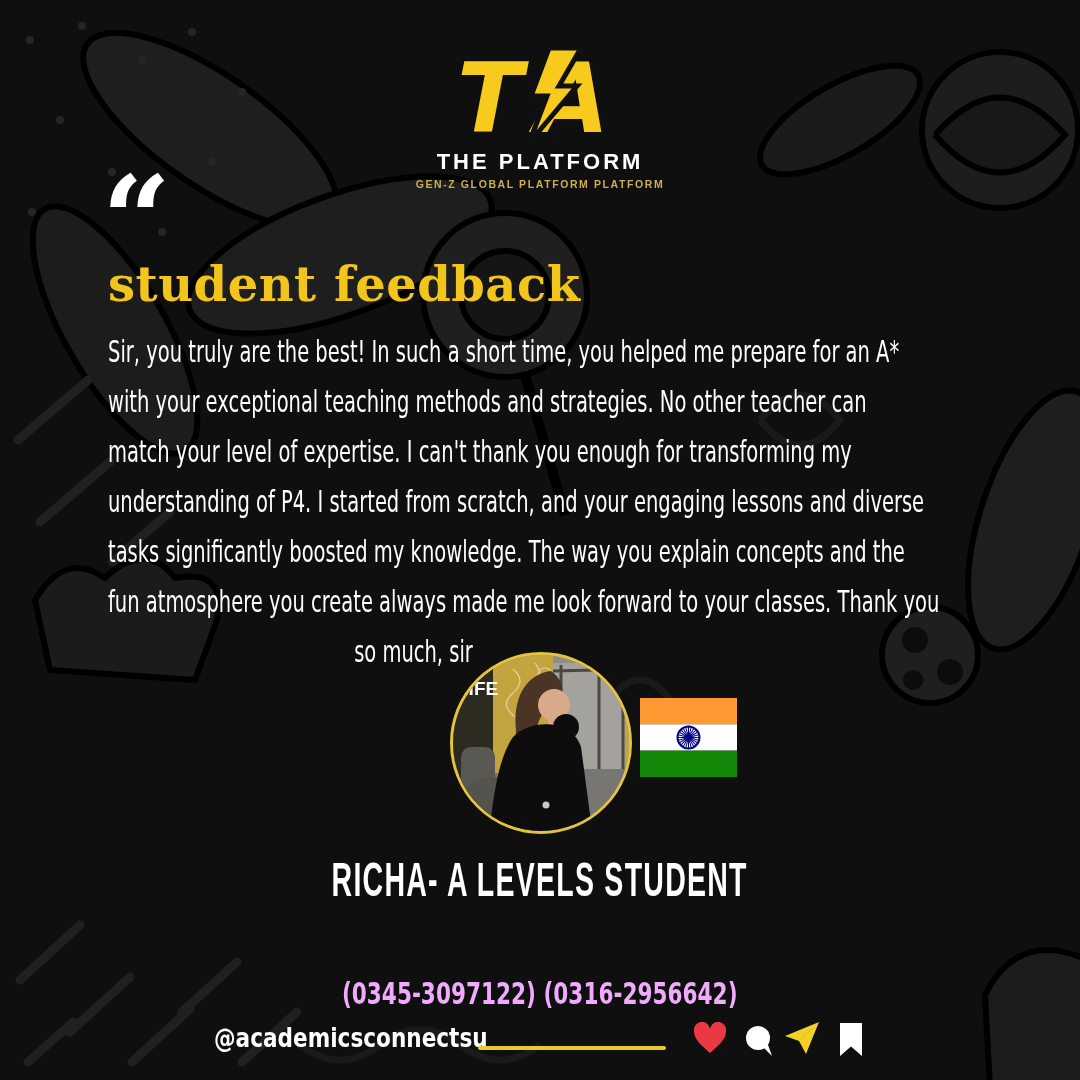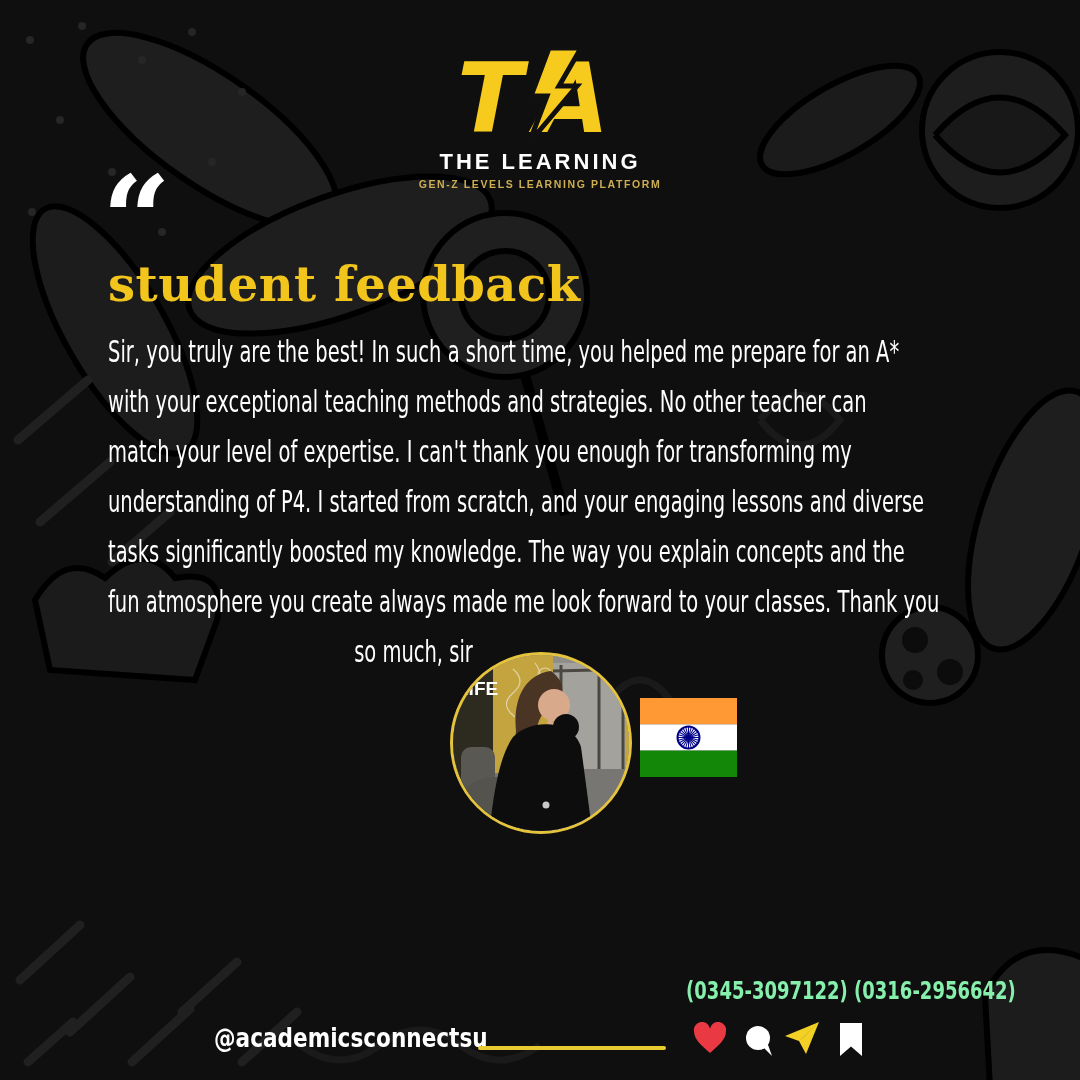--- a/index.html
+++ b/index.html
@@ -56,22 +56,22 @@
   }
   .student-name .squeeze{display:inline-block;transform:scale(0.62,1.05);letter-spacing:2px;}
 
   
   .details-label{
     left:0;top:950px;width:1080px;text-align:center;color:#FFFFFF;
     font-weight:bold;font-size:20px;
   }
   .details-label .squeeze{display:inline-block;transform:scaleX(0.85);}
   .phones{
-    left:0;top:976px;width:1080px;text-align:right;color:#86efac;
-    font-weight:bold;font-size:25px;
+    left:0;top:976px;width:1080px;text-align:center;color:#f0abfc;
+    font-weight:bold;font-size:30px;
   }
   .phones .squeeze{display:inline-block;transform:scaleX(0.72);}
 
   
   .social-handle{
     left:214px;top:1022px;white-space:nowrap;color:#FFFFFF;
     font-weight:bold;font-size:27px;
     transform:scaleX(0.8);transform-origin:left center;
   }
   .divider-line{left:478px;top:1046px;width:188px;height:4px;background:#E9CB2F;border-radius:2px;}
@@ -137,22 +137,22 @@
     </g>
   </svg>
 
   <svg class="layer logo-mark" width="170" height="100" viewBox="0 0 170 100">
     <g font-family="'DejaVu Sans', sans-serif" font-weight="bold" font-style="italic" font-size="96" fill="#F6CB1D">
       <text x="2" y="84">T</text>
       <text x="80" y="84">A</text>
     </g>
     <polygon points="60,0 92,0 70,38 88,38 40,95 58,48 42,48" transform="translate(34,0)" fill="#F6CB1D" stroke="#101010" stroke-width="5"></polygon>
   </svg>
-  <div class="layer brand-name">THE LEARNING</div>
-  <div class="layer brand-tagline">GEN-Z LEVELS LEARNING PLATFORM</div>
+  <div class="layer brand-name">THE PLATFORM</div>
+  <div class="layer brand-tagline">GEN-Z GLOBAL PLATFORM PLATFORM</div>
 
   <div class="layer quote-mark">“</div>
   <h1 class="layer section-title">student feedback</h1>
 
   <div class="layer quote-lines">
     <div class="quote-line">Sir, you truly are the best! In such a short time, you helped me prepare for an A*</div>
     <div class="quote-line">with your exceptional teaching methods and strategies. No other teacher can</div>
     <div class="quote-line">match your level of expertise. I can't thank you enough for transforming my</div>
     <div class="quote-line">understanding of P4. I started from scratch, and your engaging lessons and diverse</div>
     <div class="quote-line">tasks significantly boosted my knowledge. The way you explain concepts and the</div>
@@ -209,20 +209,23 @@
         <line x1="48.5" y1="29" x2="48.5" y2="50" transform="rotate(105 48.5 39.5)"></line>
         <line x1="48.5" y1="29" x2="48.5" y2="50" transform="rotate(120 48.5 39.5)"></line>
         <line x1="48.5" y1="29" x2="48.5" y2="50" transform="rotate(135 48.5 39.5)"></line>
         <line x1="48.5" y1="29" x2="48.5" y2="50" transform="rotate(150 48.5 39.5)"></line>
         <line x1="48.5" y1="29" x2="48.5" y2="50" transform="rotate(165 48.5 39.5)"></line>
       </g>
       <circle cx="48.5" cy="39.5" r="2.5" fill="#000088" stroke="none"></circle>
     </g>
   </svg>
 
+  <div class="layer student-name">
+    <span class="squeeze">RICHA- A LEVELS STUDENT</span>
+  </div>
 
   <div class="layer phones">
     <span class="squeeze">(0345-3097122) (0316-2956642)</span>
   </div>
 
   <div class="layer social-handle">@academicsconnectsu</div>
   <div class="layer divider-line"></div>
 
   <svg class="icon icon-heart" width="34" height="32" viewBox="0 0 32 30">
     <path d="M16 29 C8 22 1 16 1 9 A7.5 7.5 0 0 1 16 6 A7.5 7.5 0 0 1 31 9 C31 16 24 22 16 29 Z" fill="#E93A43"></path>

